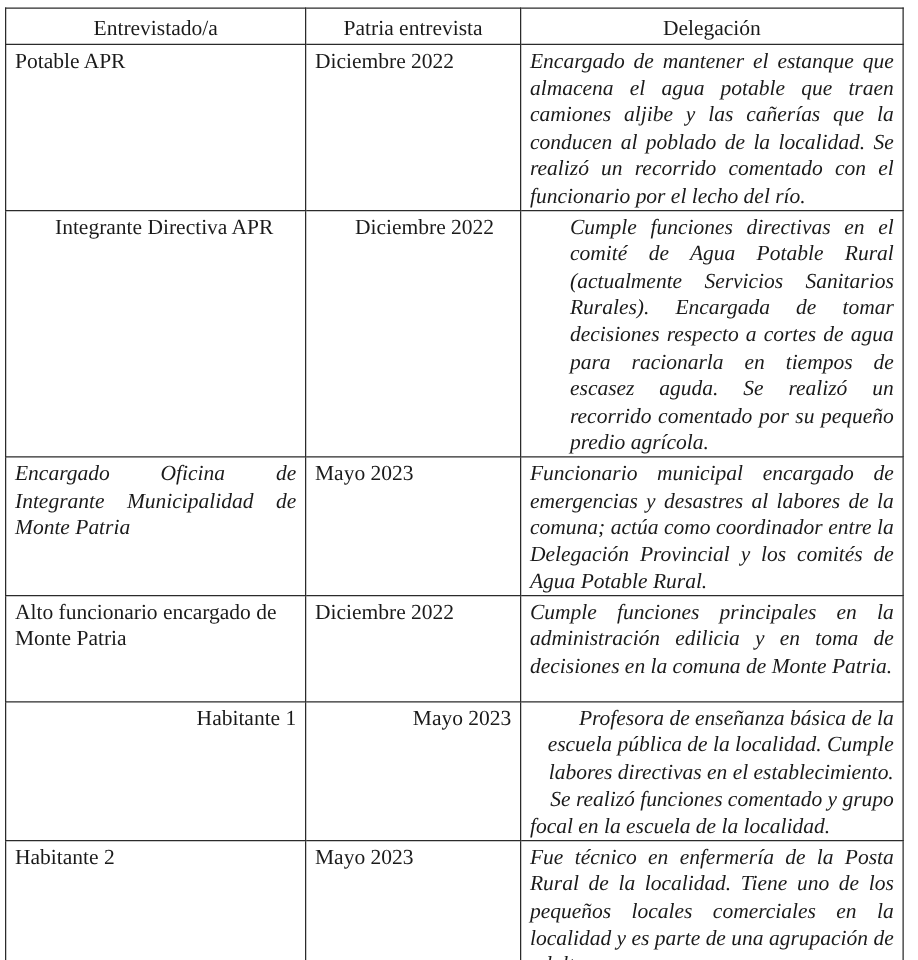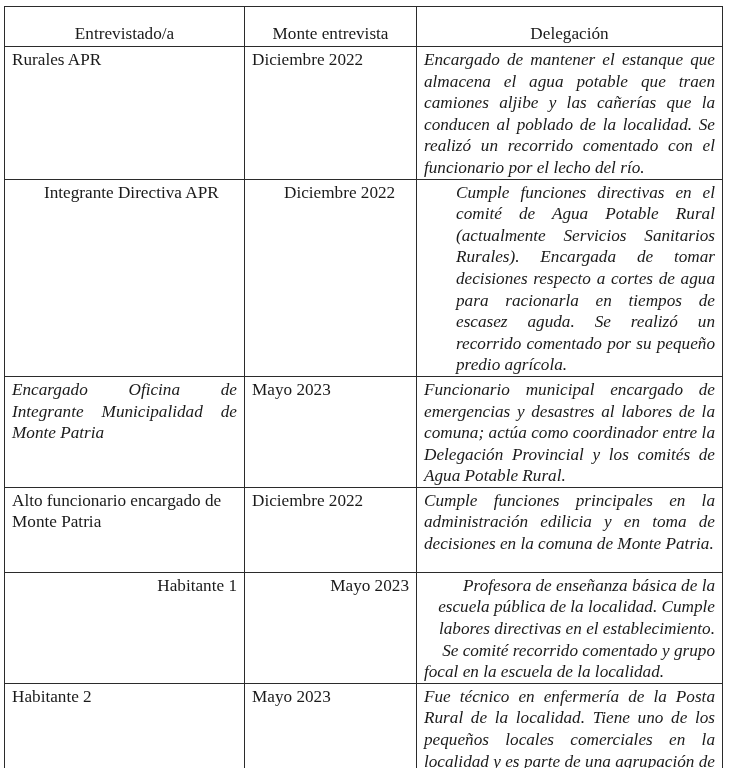--- a/index.html
+++ b/index.html
@@ -28,21 +28,21 @@
   table.interviews th,
   table.interviews td {
     border: 1.4px solid #2b2b2b;
     vertical-align: top;
     padding: 0 7px;
   }
   table.interviews th {
     font-weight: normal;
     text-align: center;
     height: 23px;
-    padding-top: 16px;
+    padding-top: 5px;
   }
   table.interviews td {
     padding-top: 2px;
     padding-bottom: 0;
   }
   col.c1 { width: 240px; }
   col.c2 { width: 172px; }
   col.c3 { width: 306px; }
   td.justify {
     text-align: justify;
@@ -61,27 +61,27 @@
 
 <table class="interviews">
   <colgroup>
     <col class="c1">
       <col class="c2">
       <col class="c3">
   </colgroup>
   <thead>
     <tr>
       <th>Entrevistado/a</th>
-      <th>Monte entrevista</th>
+      <th>Patria entrevista</th>
       <th>Delegación</th>
     </tr>
   </thead>
   <tbody>
     <tr class="r1">
-      <td>Rurales APR</td>
+      <td>Potable APR</td>
       <td>Diciembre 2022</td>
       <td class="justify">Encargado de mantener el estanque que almacena el agua potable que traen camiones aljibe y las cañerías que la conducen al poblado de la localidad. Se realizó un recorrido comentado con el funcionario por el lecho del río.</td>
     </tr>
     <tr class="r2">
       <td>Integrante Directiva APR</td>
       <td>Diciembre 2022</td>
       <td class="justify">Cumple funciones directivas en el comité de Agua Potable Rural (actualmente Servicios Sanitarios Rurales). Encargada de tomar decisiones respecto a cortes de agua para racionarla en tiempos de escasez aguda. Se realizó un recorrido comentado por su pequeño predio agrícola.</td>
     </tr>
     <tr class="r3">
       <td class="justify">Encargado Oficina de Integrante Municipalidad de Monte Patria</td>
@@ -89,21 +89,21 @@
       <td class="justify">Funcionario municipal encargado de emergencias y desastres al labores de la comuna; actúa como coordinador entre la Delegación Provincial y los comités de Agua Potable Rural.</td>
     </tr>
     <tr class="r4">
       <td>Alto funcionario encargado de Monte Patria</td>
       <td>Diciembre 2022</td>
       <td class="justify">Cumple funciones principales en la administración edilicia y en toma de decisiones en la comuna de Monte Patria.</td>
     </tr>
     <tr class="r5">
       <td>Habitante 1</td>
       <td>Mayo 2023</td>
-      <td class="justify">Profesora de enseñanza básica de la escuela pública de la localidad. Cumple labores directivas en el establecimiento. Se comité recorrido comentado y grupo focal en la escuela de la localidad.</td>
+      <td class="justify">Profesora de enseñanza básica de la escuela pública de la localidad. Cumple labores directivas en el establecimiento. Se realizó funciones comentado y grupo focal en la escuela de la localidad.</td>
     </tr>
     <tr class="r6">
       <td>Habitante 2</td>
       <td>Mayo 2023</td>
       <td class="justify">Fue técnico en enfermería de la Posta Rural de la localidad. Tiene uno de los pequeños locales comerciales en la localidad y es parte de una agrupación de adultos mayores.</td>
     </tr>
   </tbody>
 </table>
 
 </body></html>

